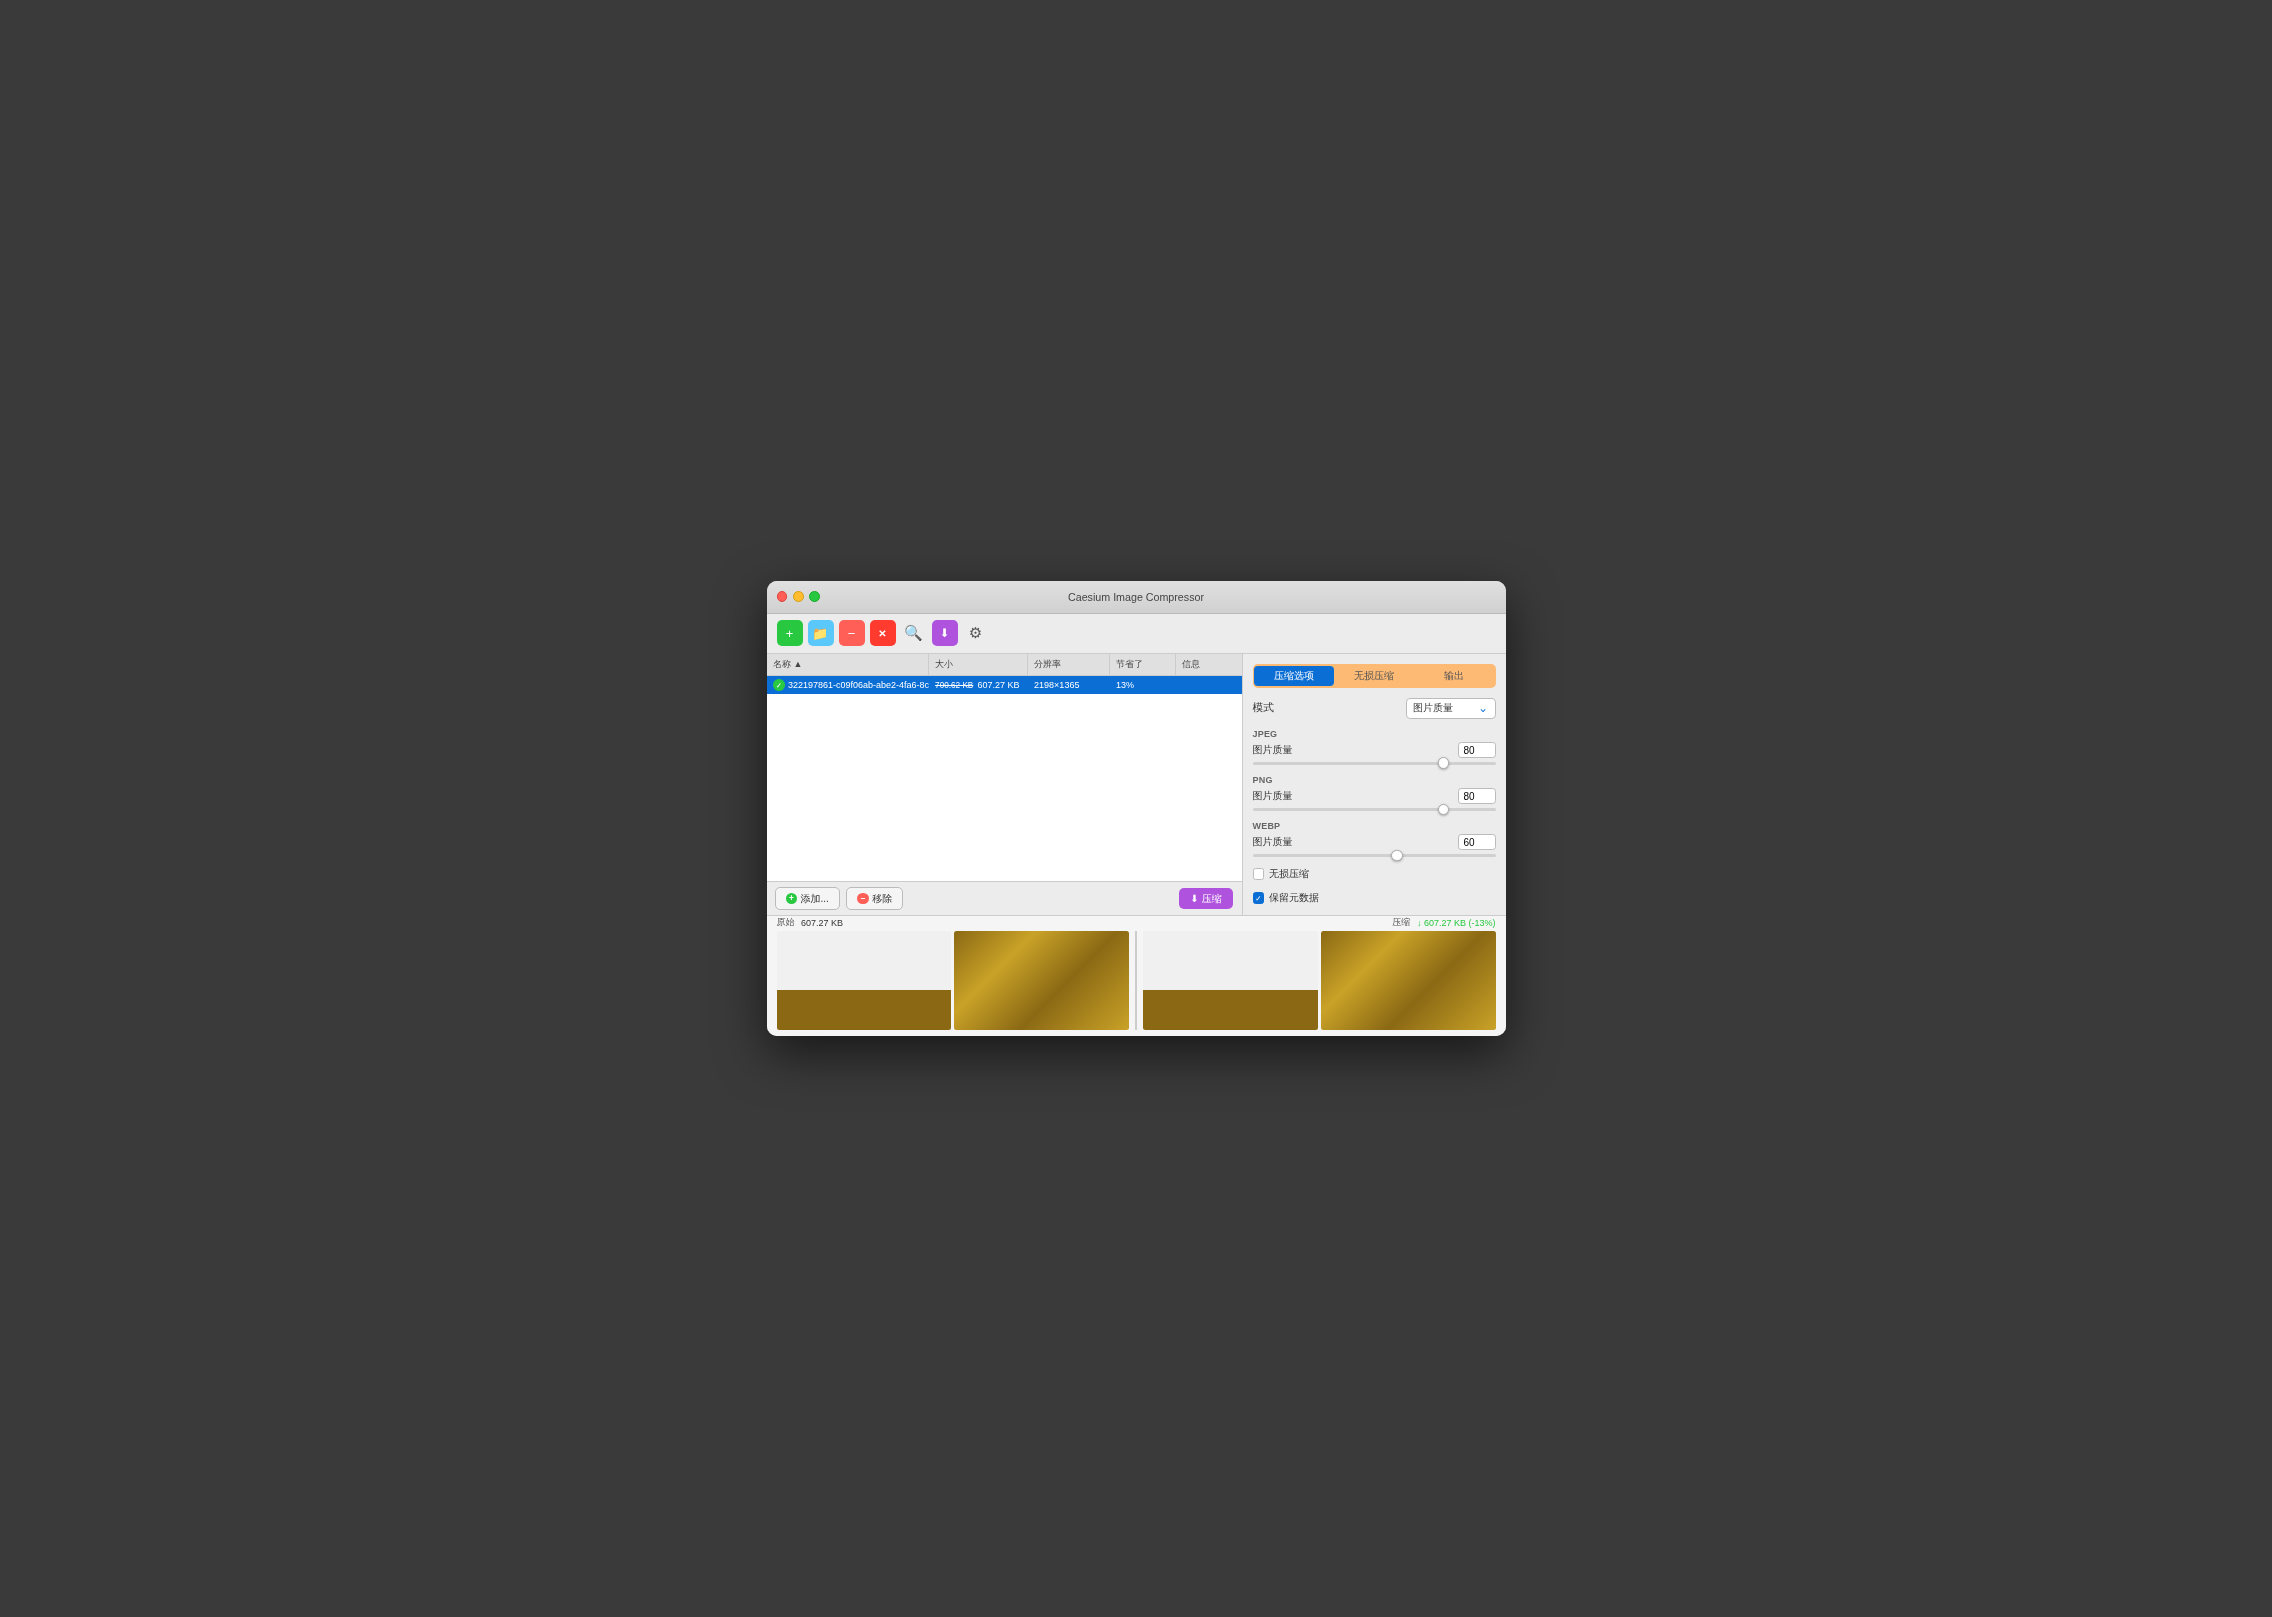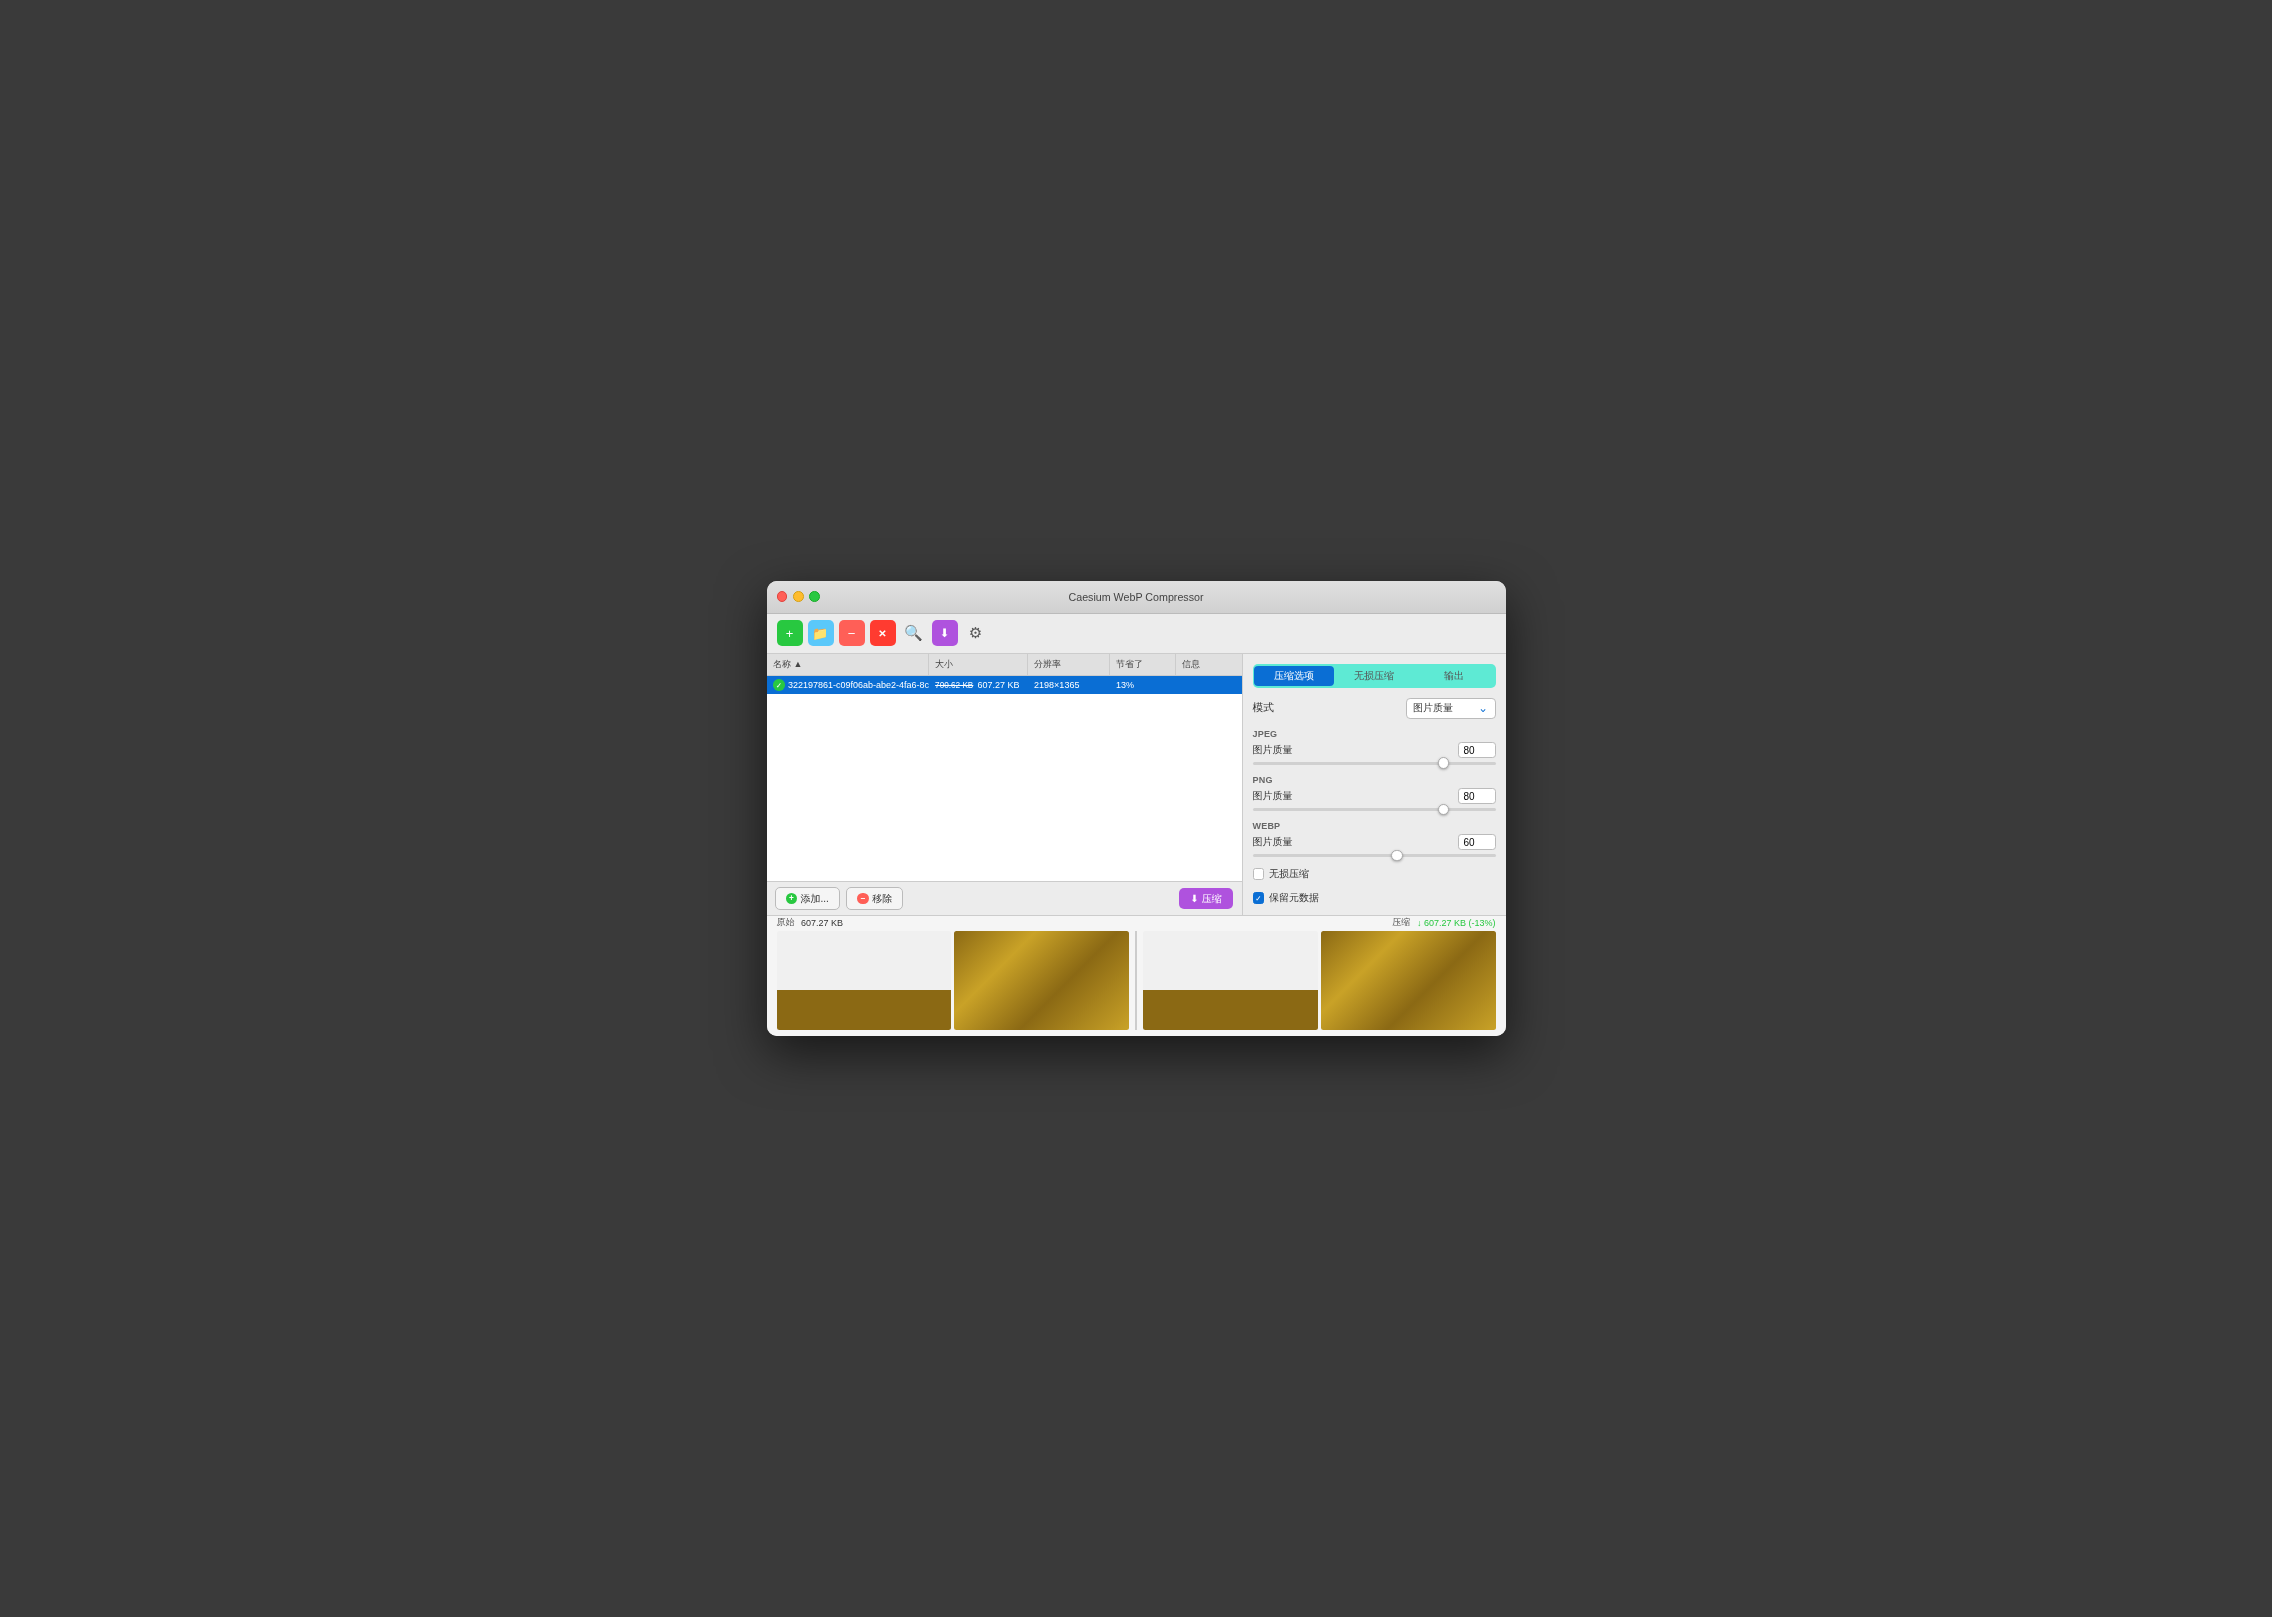--- a/index.html
+++ b/index.html
@@ -183,21 +183,21 @@
       display: flex;
       flex-direction: column;
       padding: 10px;
       gap: 10px;
       background: #ececec;
     }
     
     .tabs {
       display: flex;
       gap: 0;
-      background: #5eead4;
+      background: #fdba74;
       border-radius: 5px;
       padding: 1.6px;
       justify-content: center;
     }
     .tab {
       flex: 1;
       text-align: center;
       padding: 3.3px 0;
       font-size: 10px;
       border-radius: 4.1px;
@@ -336,21 +336,21 @@
 <body>
 
 <div class="window">
 
   <div class="titlebar">
     <div class="traffic-lights">
       <div class="tl tl-red"></div>
       <div class="tl tl-yellow"></div>
       <div class="tl tl-green"></div>
     </div>
-    <span class="titlebar-title">Caesium WebP Compressor</span>
+    <span class="titlebar-title">Caesium Image Compressor</span>
   </div>
 
   <div class="toolbar">
     <button class="toolbar-btn green" title="添加">
       <span>+</span>
     </button>
     <button class="toolbar-btn folder" title="打开文件夹">
       <span>📁</span>
     </button>
     <button class="toolbar-btn red-circle" title="移除">

